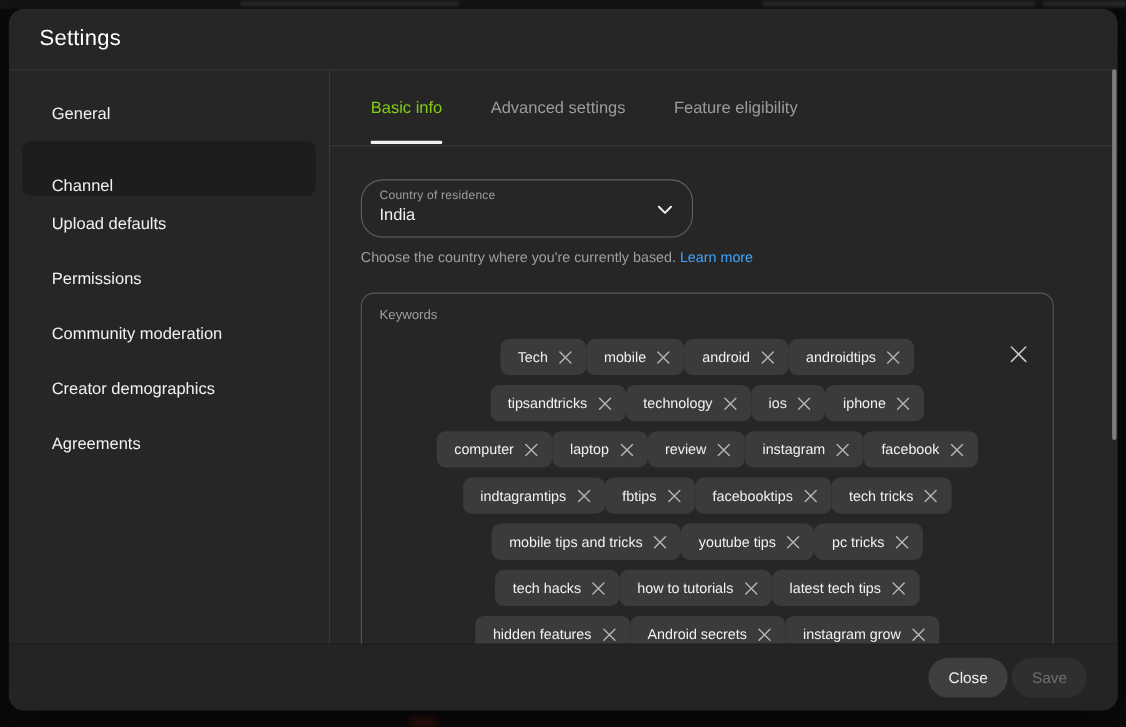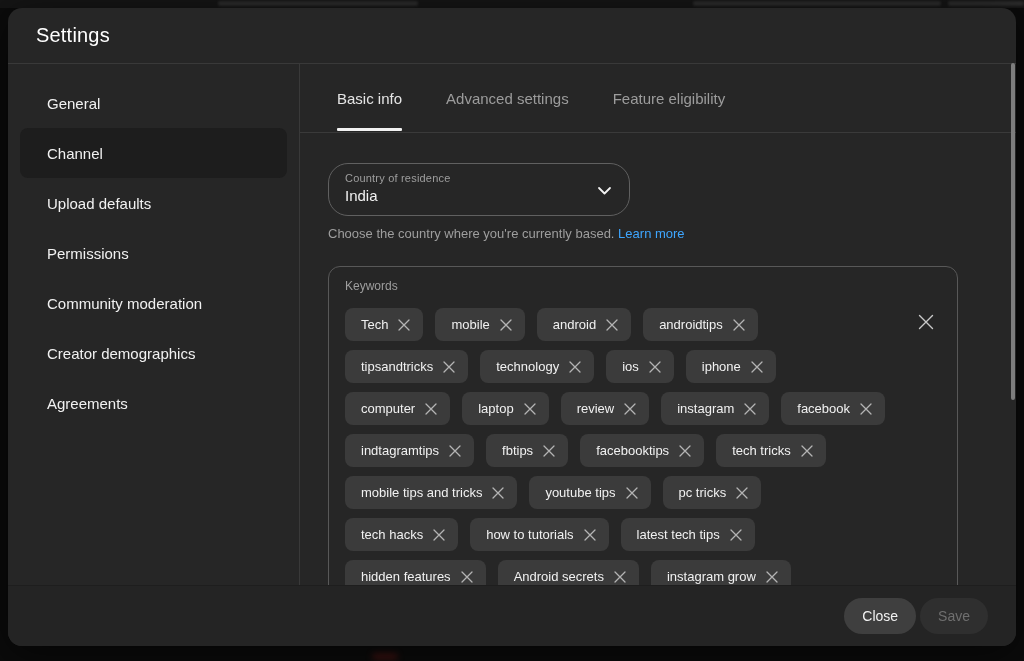--- a/index.html
+++ b/index.html
@@ -31,33 +31,33 @@
 
   .modal-body{display:flex;height:521px;}
 
   
   .sidebar{width:292px;box-sizing:border-box;border-right:1px solid #393939;padding-top:14px;flex:none;}
   .side-item{
     height:50px;margin:0 12px;display:flex;align-items:center;
     padding-left:27px;border-radius:8px;cursor:pointer;
     font-size:15px;color:#f1f1f1;
   }
-  .side-item.selected{background:#1d1d1d;}
+  .side-item.selected{background:#1d1d1d;align-items:flex-end;}
 
   
   .content{flex:1;position:relative;min-width:0;}
   .tabbar{
     height:69px;box-sizing:border-box;border-bottom:1px solid #3a3a3a;
     display:flex;align-items:stretch;padding-left:37px;
   }
   .tab{
     position:relative;display:flex;align-items:center;margin-right:44px;
     font-size:15px;font-weight:500;color:#9c9c9c;cursor:pointer;white-space:nowrap;
   }
-  .tab.active{color:#e5e5e5;}
+  .tab.active{color:#84cc16;}
   .tab.active .tab-underline{
     position:absolute;left:0;right:0;bottom:1px;height:3px;background:#f1f1f1;border-radius:1px;
   }
   .scrollarea{
     position:absolute;left:0;right:0;top:69px;bottom:0;
     overflow:hidden;padding:30px 0 0 28px;box-sizing:border-box;
   }
 
   
   .country-field{
@@ -72,21 +72,21 @@
   .helper{margin-top:9px;font-size:13px;color:#9e9e9e;line-height:18px;}
   .helper a{color:#3ea6ff;text-decoration:none;cursor:pointer;}
 
   
   .keywords-panel{
     position:relative;margin-top:23px;width:630px;box-sizing:border-box;
     border:1px solid #585858;border-radius:12px;
     padding:12px 16px 16px 16px;height:380px;
   }
   .kw-label{font-size:12px;color:#9e9e9e;line-height:15px;margin-bottom:14px;}
-  .chip-row{display:flex;gap:12px;margin-bottom:9px;}
+  .chip-row{display:flex;margin-bottom:9px;justify-content:center;}
   .chip{
     height:33px;display:inline-flex;align-items:center;gap:9px;
     background:#3b3b3b;border-radius:8px;padding:0 12px 0 16px;
     font-size:13px;font-weight:500;color:#f1f1f1;white-space:nowrap;cursor:default;
   }
   .chip svg{cursor:pointer;flex:none;}
   .kw-clear{position:absolute;right:22px;top:46px;width:18px;height:18px;cursor:pointer;}
 
   
   .scroll-thumb{

